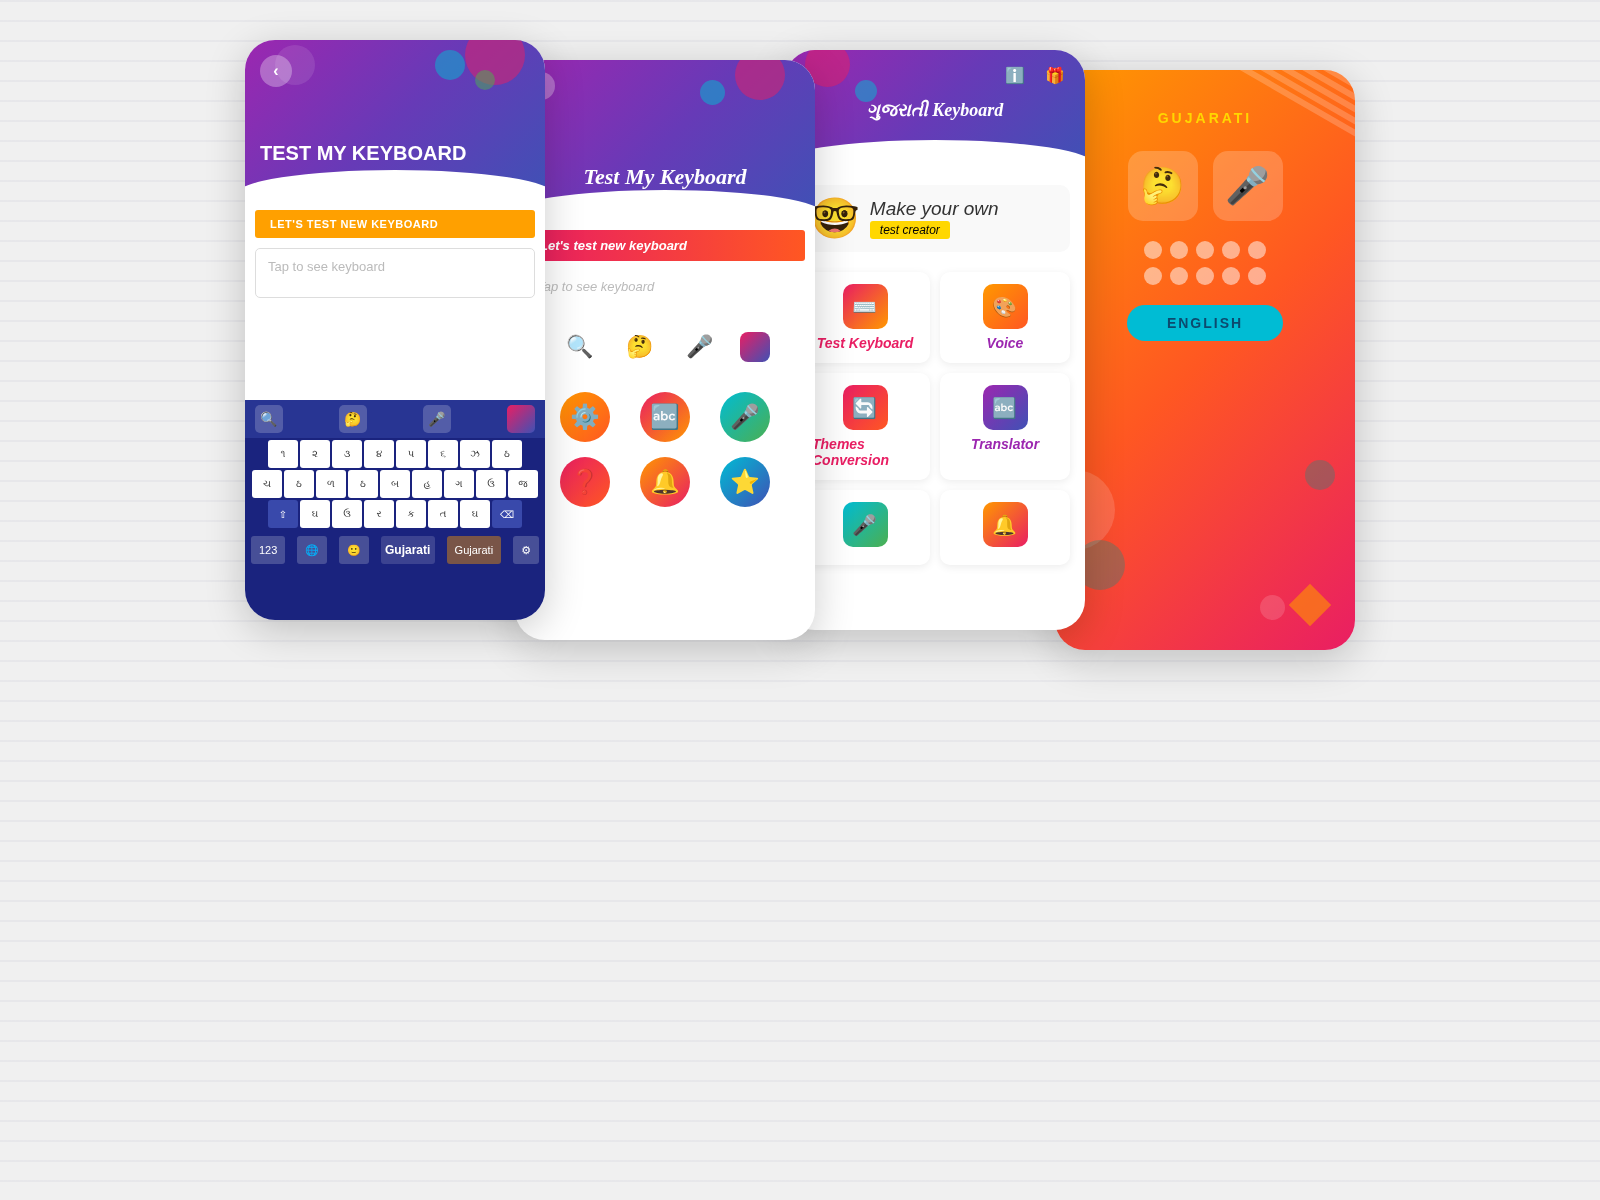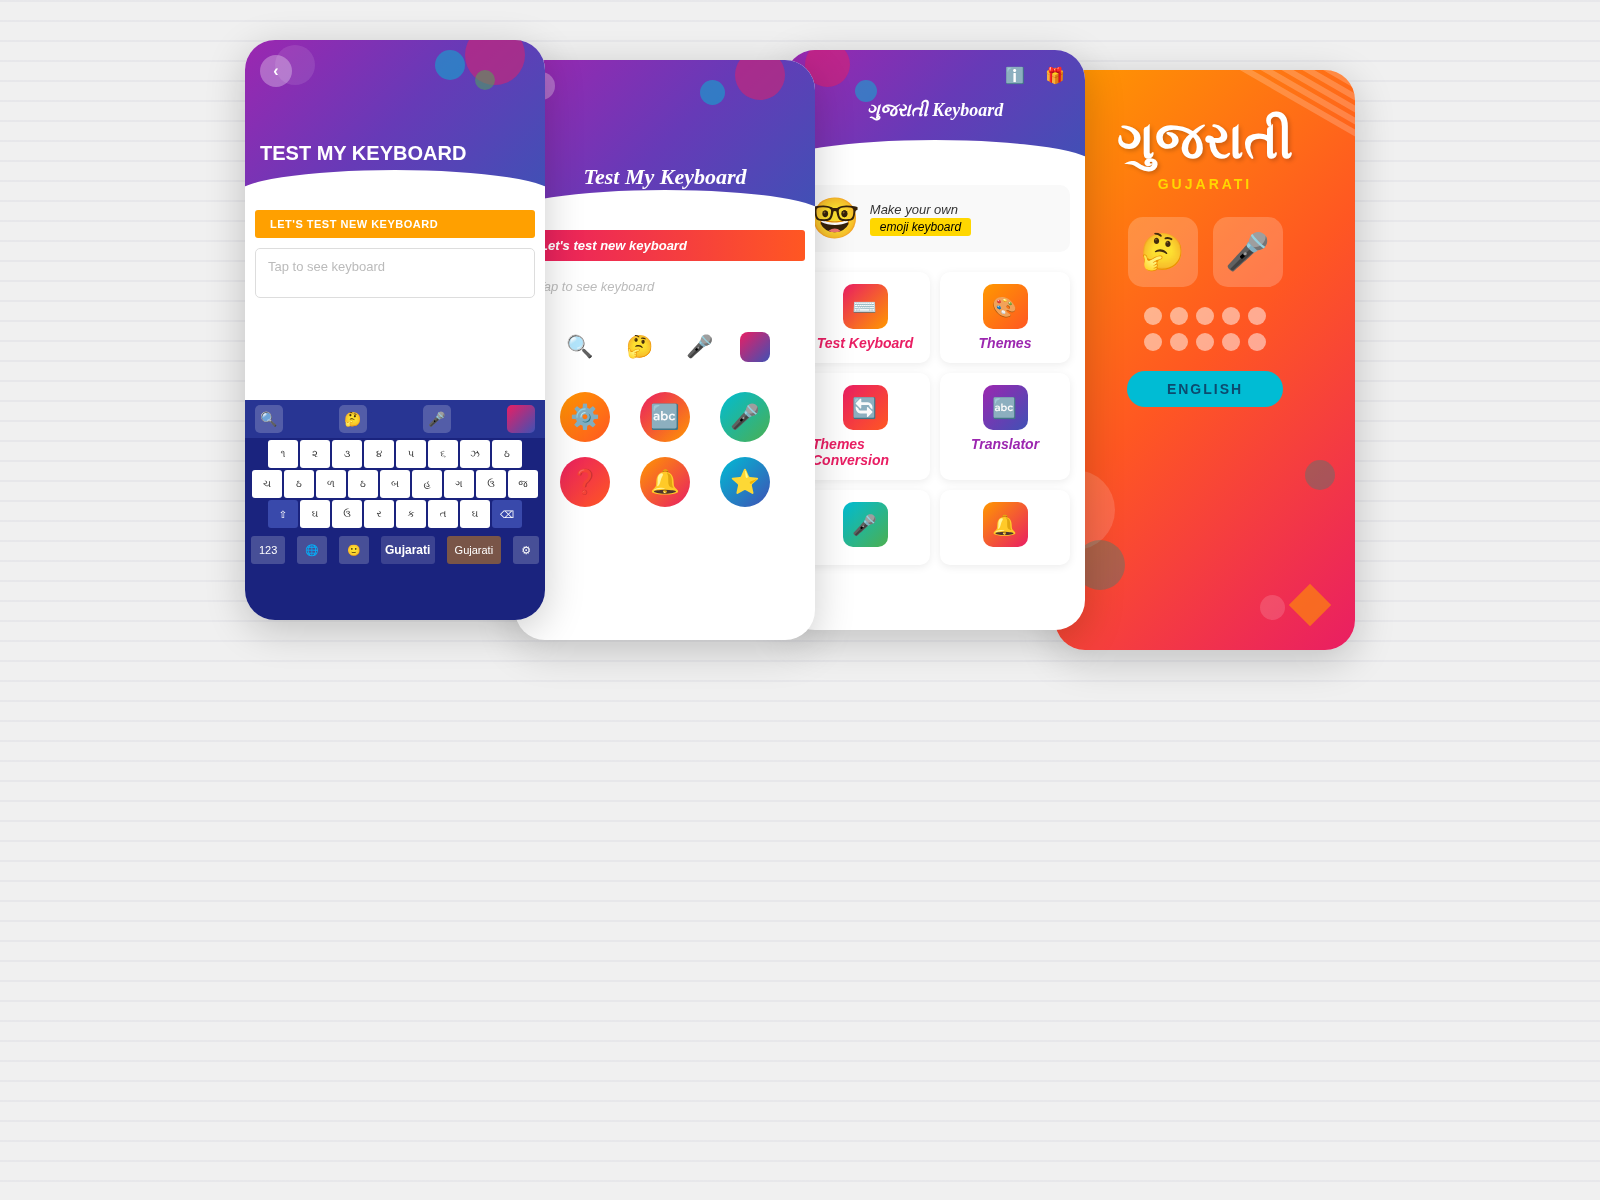--- a/index.html
+++ b/index.html
@@ -819,33 +819,33 @@
         <div class="phone3-icons-top">
           <div class="ph3-top-icon">ℹ️</div>
           <div class="ph3-top-icon">🎁</div>
         </div>
         <div class="phone3-title">ગુજરાતી Keyboard</div>
       </div>
 
       <div class="emoji-creator-banner">
         <div class="emoji-big">🤓</div>
         <div>
-          <div style="font-style:italic;font-size:13px;color:#333;">Make your own</div>
-          <span style="background:#FFD700;display:inline-block;padding:2px 10px;border-radius:3px;font-size:12px;font-style:italic;">emoji keyboard</span>
+          <div style="font-style:italic;font-size:19px;color:#333;">Make your own</div>
+          <span style="background:#FFD700;display:inline-block;padding:2px 10px;border-radius:3px;font-size:12px;font-style:italic;">test creator</span>
         </div>
       </div>
 
       <div class="menu-grid">
         <div class="menu-item">
           <div class="menu-icon-test">⌨️</div>
           <div class="menu-label pink">Test Keyboard</div>
         </div>
         <div class="menu-item">
           <div class="menu-icon-themes">🎨</div>
-          <div class="menu-label purple">Themes</div>
+          <div class="menu-label purple">Voice</div>
         </div>
         <div class="menu-item">
           <div class="menu-icon-voice">🔄</div>
           <div class="menu-label pink">Themes Conversion</div>
         </div>
         <div class="menu-item">
           <div class="menu-icon-translate">🔤</div>
           <div class="menu-label purple">Translator</div>
         </div>
         <div class="menu-item">
@@ -870,21 +870,20 @@
         <div class="stripe"></div>
       </div>
 
       <div class="deco-circle" style="width:80px;height:80px;bottom:100px;left:-20px;"></div>
       <div class="deco-circle" style="width:50px;height:50px;bottom:60px;left:20px;background:rgba(0,150,136,0.3);"></div>
       <div class="deco-circle" style="width:30px;height:30px;bottom:160px;right:20px;background:rgba(0,150,136,0.3);"></div>
       <div class="deco-diamond" style="bottom:30px;right:30px;"></div>
       <div class="deco-circle" style="width:25px;height:25px;bottom:30px;right:70px;"></div>
 
       <div class="phone4-content">
-        <div class="gujarati-title">ગુજરાતી</div>
         <div class="gujarati-sub">GUJARATI</div>
         <div class="emoji-row">
           <div class="emoji-circle">🤔</div>
           <div class="emoji-circle">🎤</div>
         </div>
         <div class="keyboard-dots">
           <div class="kbd-dot"></div>
           <div class="kbd-dot"></div>
           <div class="kbd-dot"></div>
           <div class="kbd-dot"></div>

